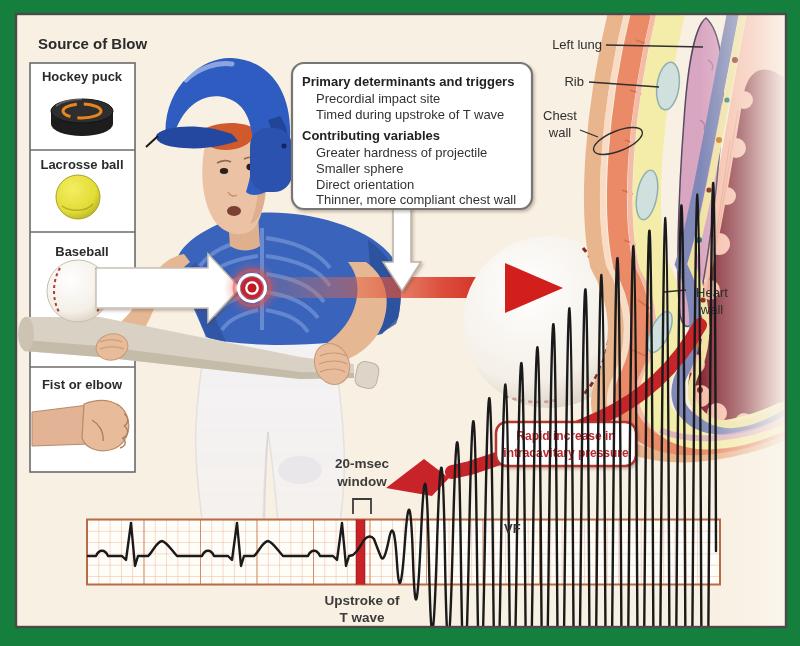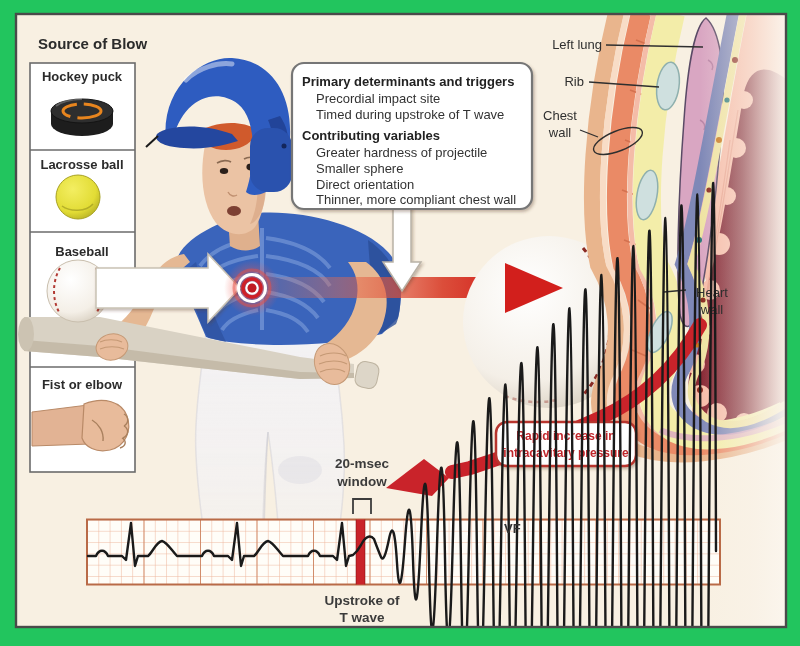--- a/index.html
+++ b/index.html
@@ -1,16 +1,16 @@
 <!DOCTYPE html>
 <html><head>
 <meta charset="utf-8">
 <style>
   html,body{margin:0;padding:0;background:#ffffff;}
-  .stage{position:relative;width:800px;height:646px;background:#22c55e;overflow:hidden;
+  .stage{position:relative;width:800px;height:646px;background:#15803d;overflow:hidden;
          font-family:"Liberation Sans",sans-serif;}
   .stage svg{display:block;}
   text{font-family:"Liberation Sans",sans-serif;}
   .t-bold{font-weight:700;}
   .t-reg{font-weight:400;}
 </style>
 </head>
 <body>
 
 <div class="stage">

